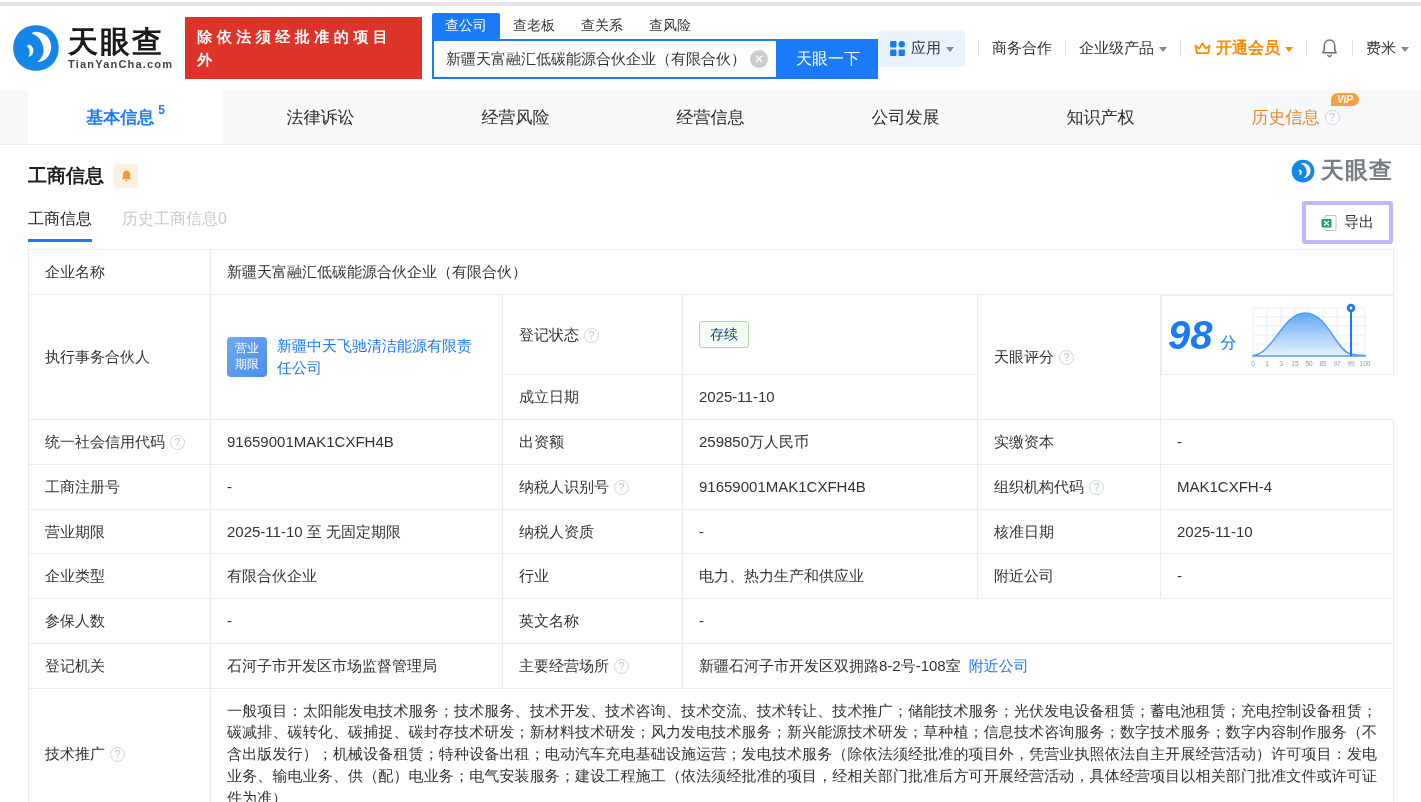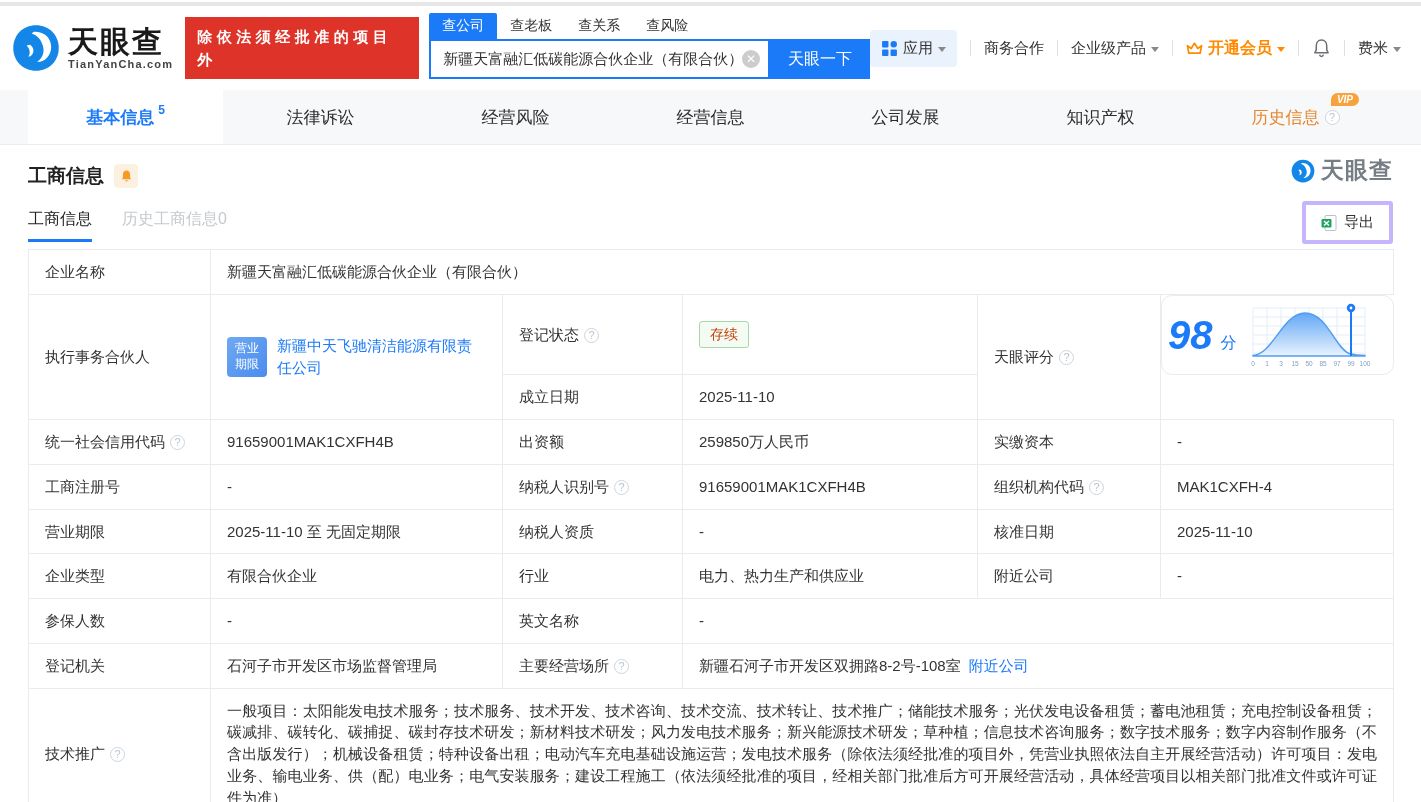--- a/index.html
+++ b/index.html
@@ -20,21 +20,21 @@
   .search-tabs { display:flex; font-size:14px; }
   .stab { padding:4px 13px; cursor:pointer; color:#333; }
   .stab.active { background:#1b7af8; color:#fff; border-radius:2px 2px 0 0; }
   .search-bar { display:flex; height:40px; }
   .sinput { flex:1; border:2px solid #1b7af8; display:flex; align-items:center; padding:0 8px 0 12px; background:#fff; }
   .sinput input { border:none; outline:none; flex:1; font-size:15px; color:#333; font-family:inherit; }
   .clear-btn { width:18px; height:18px; border-radius:50%; background:#ccc; color:#fff; font-size:12px;
     line-height:18px; text-align:center; cursor:pointer; flex:none; }
   .search-btn { width:100px; background:#1b7af8; color:#fff; border:none; font-size:16px; cursor:pointer; font-family:inherit; }
 
-  .header-menu { margin-left:auto; display:flex; align-items:center; gap:13px; padding-right:20px; font-size:15px; }
+  .header-menu { margin-left:auto; display:flex; align-items:center; gap:13px; padding-right:12px; font-size:15px; }
   .apps-pill { display:flex; align-items:center; gap:7px; background:#e9f2fd; padding:9px 11px; border-radius:4px; cursor:pointer; }
   .menu-item { cursor:pointer; display:flex; align-items:center; gap:5px; white-space:nowrap; }
   .divider { width:1px; height:16px; background:#e0e0e0; }
   .caret { width:0; height:0; border-left:4px solid transparent; border-right:4px solid transparent; border-top:5px solid #888; margin-top:2px; }
   .vip-link { color:#ff8a00; font-weight:bold; font-size:16px; }
   .vip-link .caret { border-top-color:#ff8a00; }
 
   
   .page-tabs { height:55px; background:#f7f8fa; border-bottom:1px solid #ececec; display:flex; padding:0 28px; }
   .ptab { width:195px; display:flex; align-items:center; justify-content:center; font-size:17px; color:#2b2b2b; cursor:pointer; position:relative; }
@@ -66,22 +66,22 @@
   table.info { border-collapse:collapse; width:1365px; margin-top:6px; font-size:15px; table-layout:fixed; }
   table.info td { border:1px solid #e9ecef; padding:11px 16px; vertical-align:middle; line-height:1.45; background:#fff; }
   td.lbl { background:#f2f8fd; }
   .partner-cell { display:flex; align-items:center; gap:10px; }
   .avatar { width:40px; height:40px; border-radius:4px; background:linear-gradient(135deg,#6fa9f2,#4a8cee);
     color:#fff; font-size:12px; display:flex; align-items:center; justify-content:center; text-align:center;
     line-height:1.3; flex:none; cursor:pointer; }
   .avatar span { display:block; width:26px; }
   a.blue, .blue-link { color:#1b7af8; text-decoration:none; cursor:pointer; }
   .status-badge { display:inline-block; padding:2px 10px; border:1px solid #a8d8aa; background:#f3fbf3;
-    color:#c2410c; border-radius:3px; font-size:14px; }
-  .score-cell { display:flex; align-items:center; gap:8px; padding:4px 6px !important;border-radius:11px; }
+    color:#0c4a6e; border-radius:3px; font-size:14px; }
+  .score-cell { display:flex; align-items:center; gap:8px; padding:4px 6px !important; }
   .score-num { font-size:40px; font-weight:bold; font-style:italic; color:#1b7af8; line-height:1; }
   .score-unit { font-size:16px; color:#1b7af8; margin-top:16px; }
   .scope-text { line-height:1.95; text-align:justify; }
   .addr-link { margin-left:8px; }
 </style>
 </head>
 <body>
 
 <div class="topstrip"></div>
 

